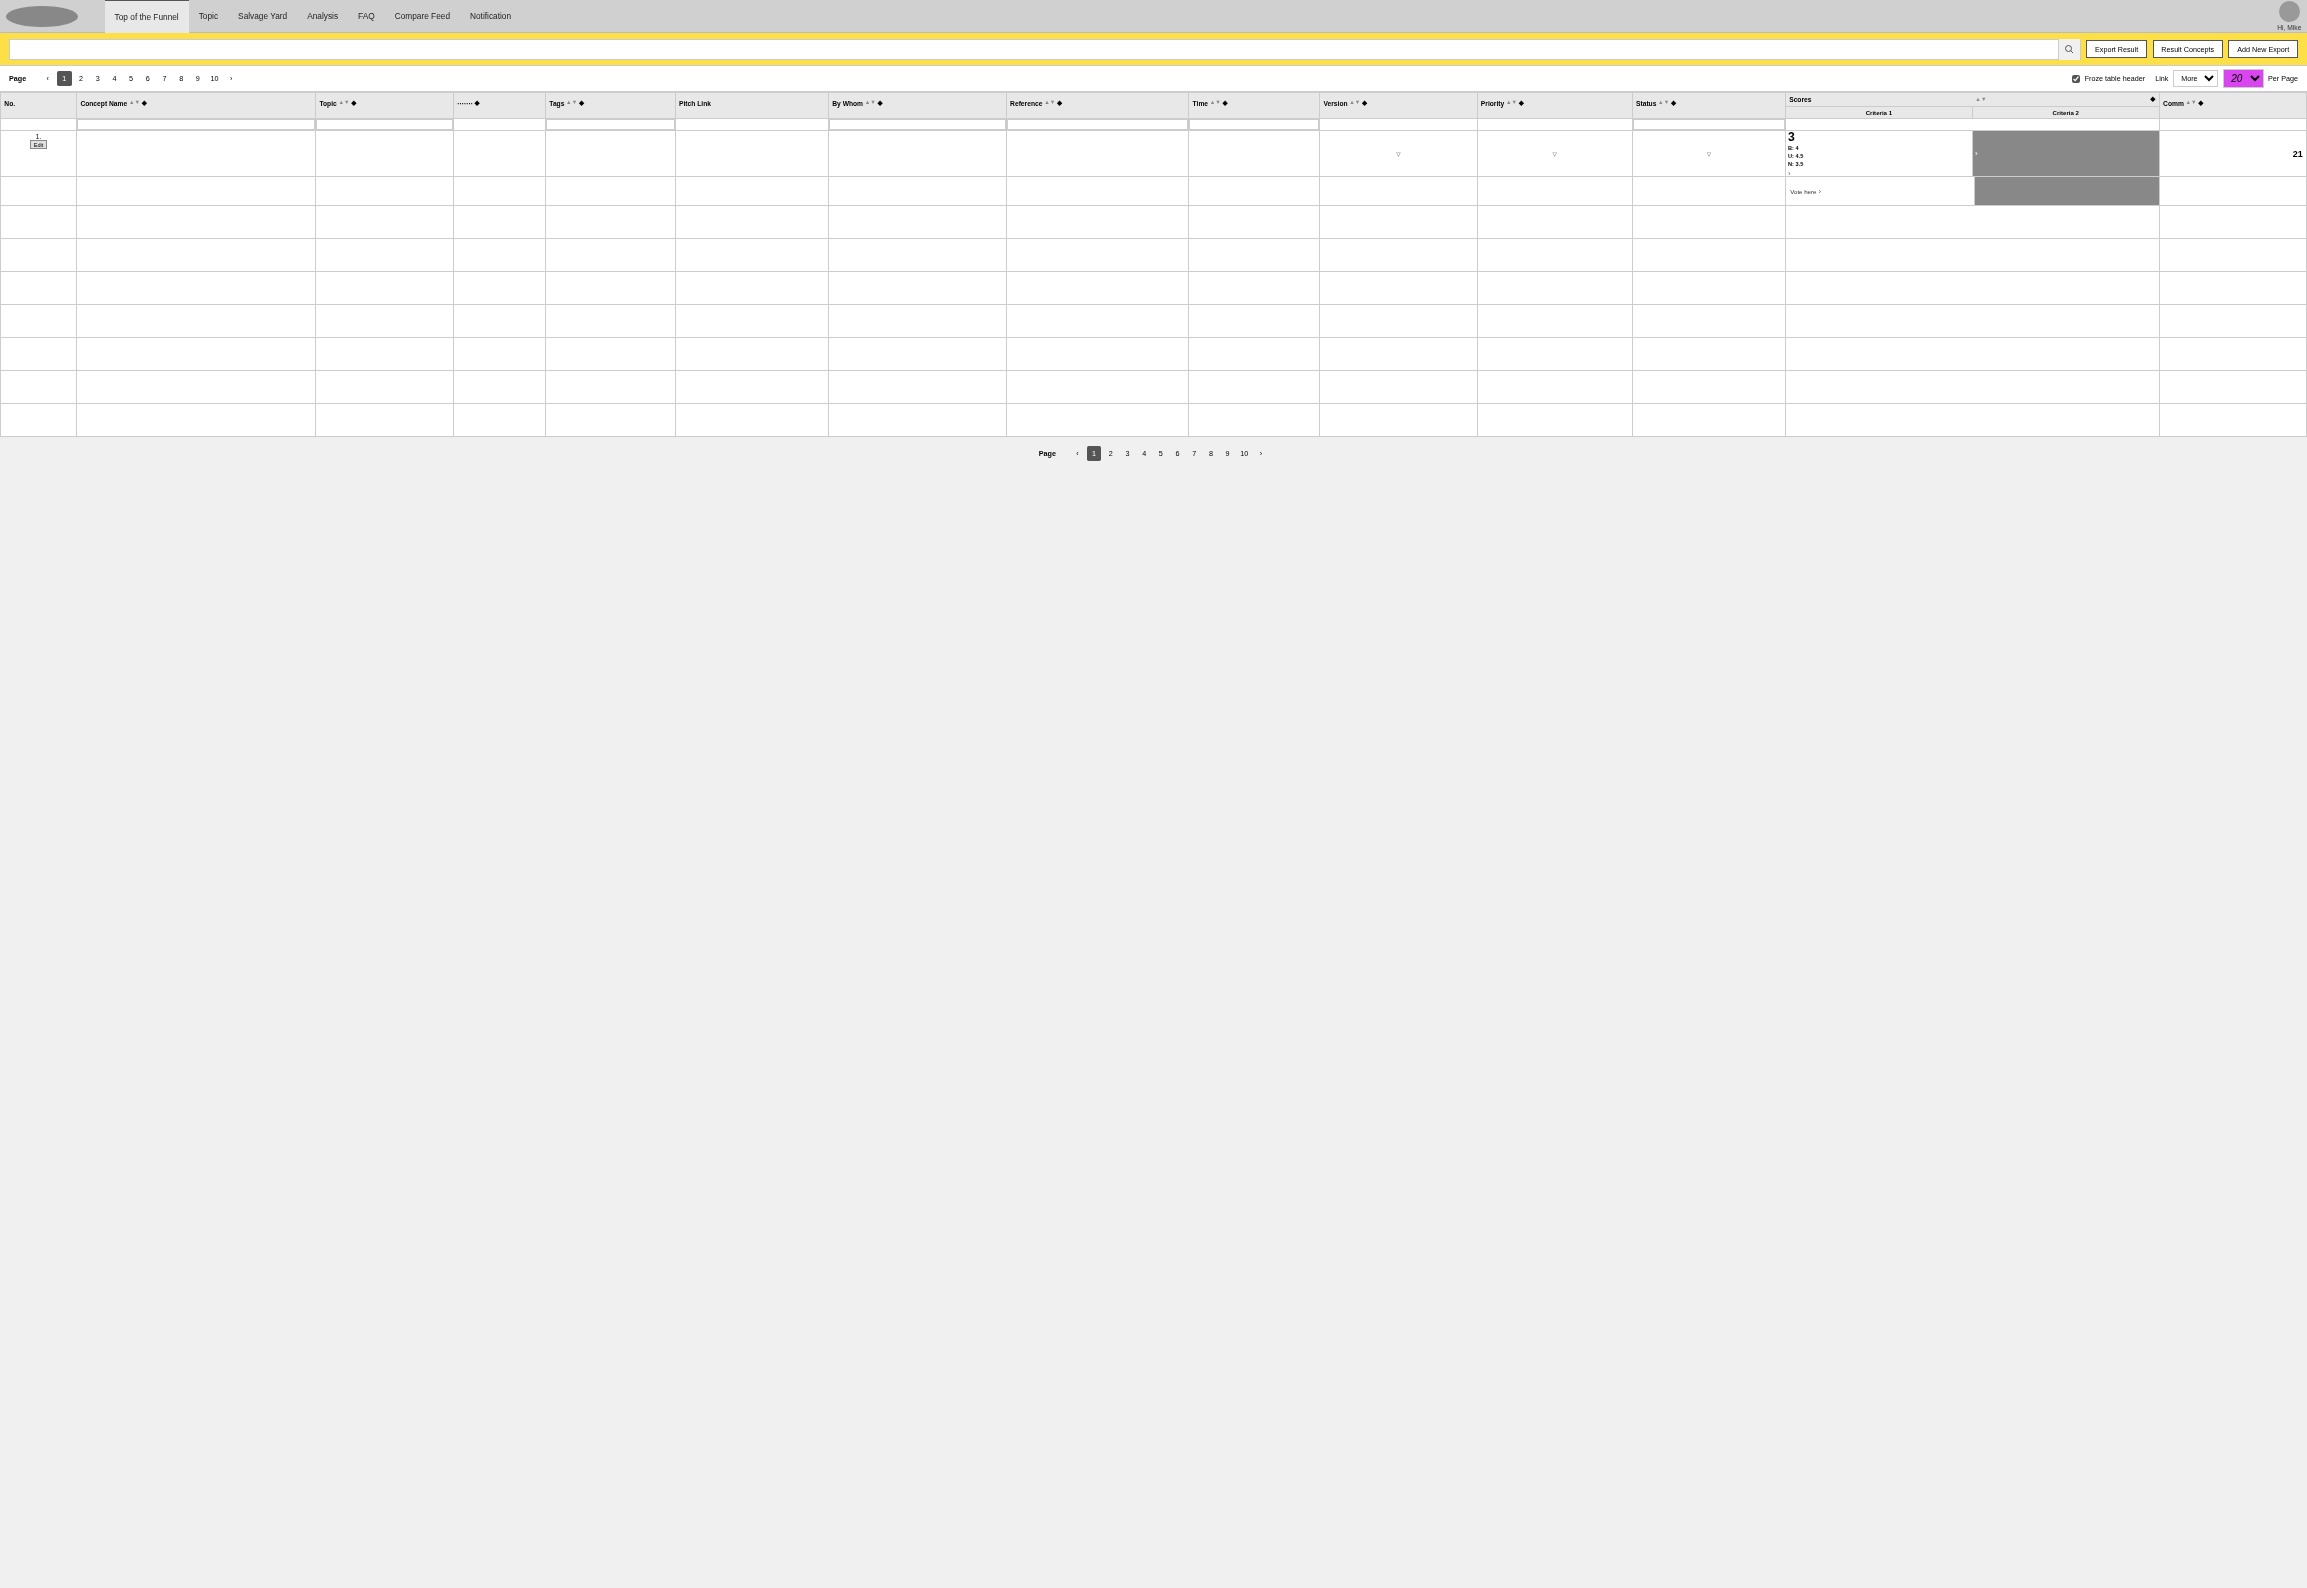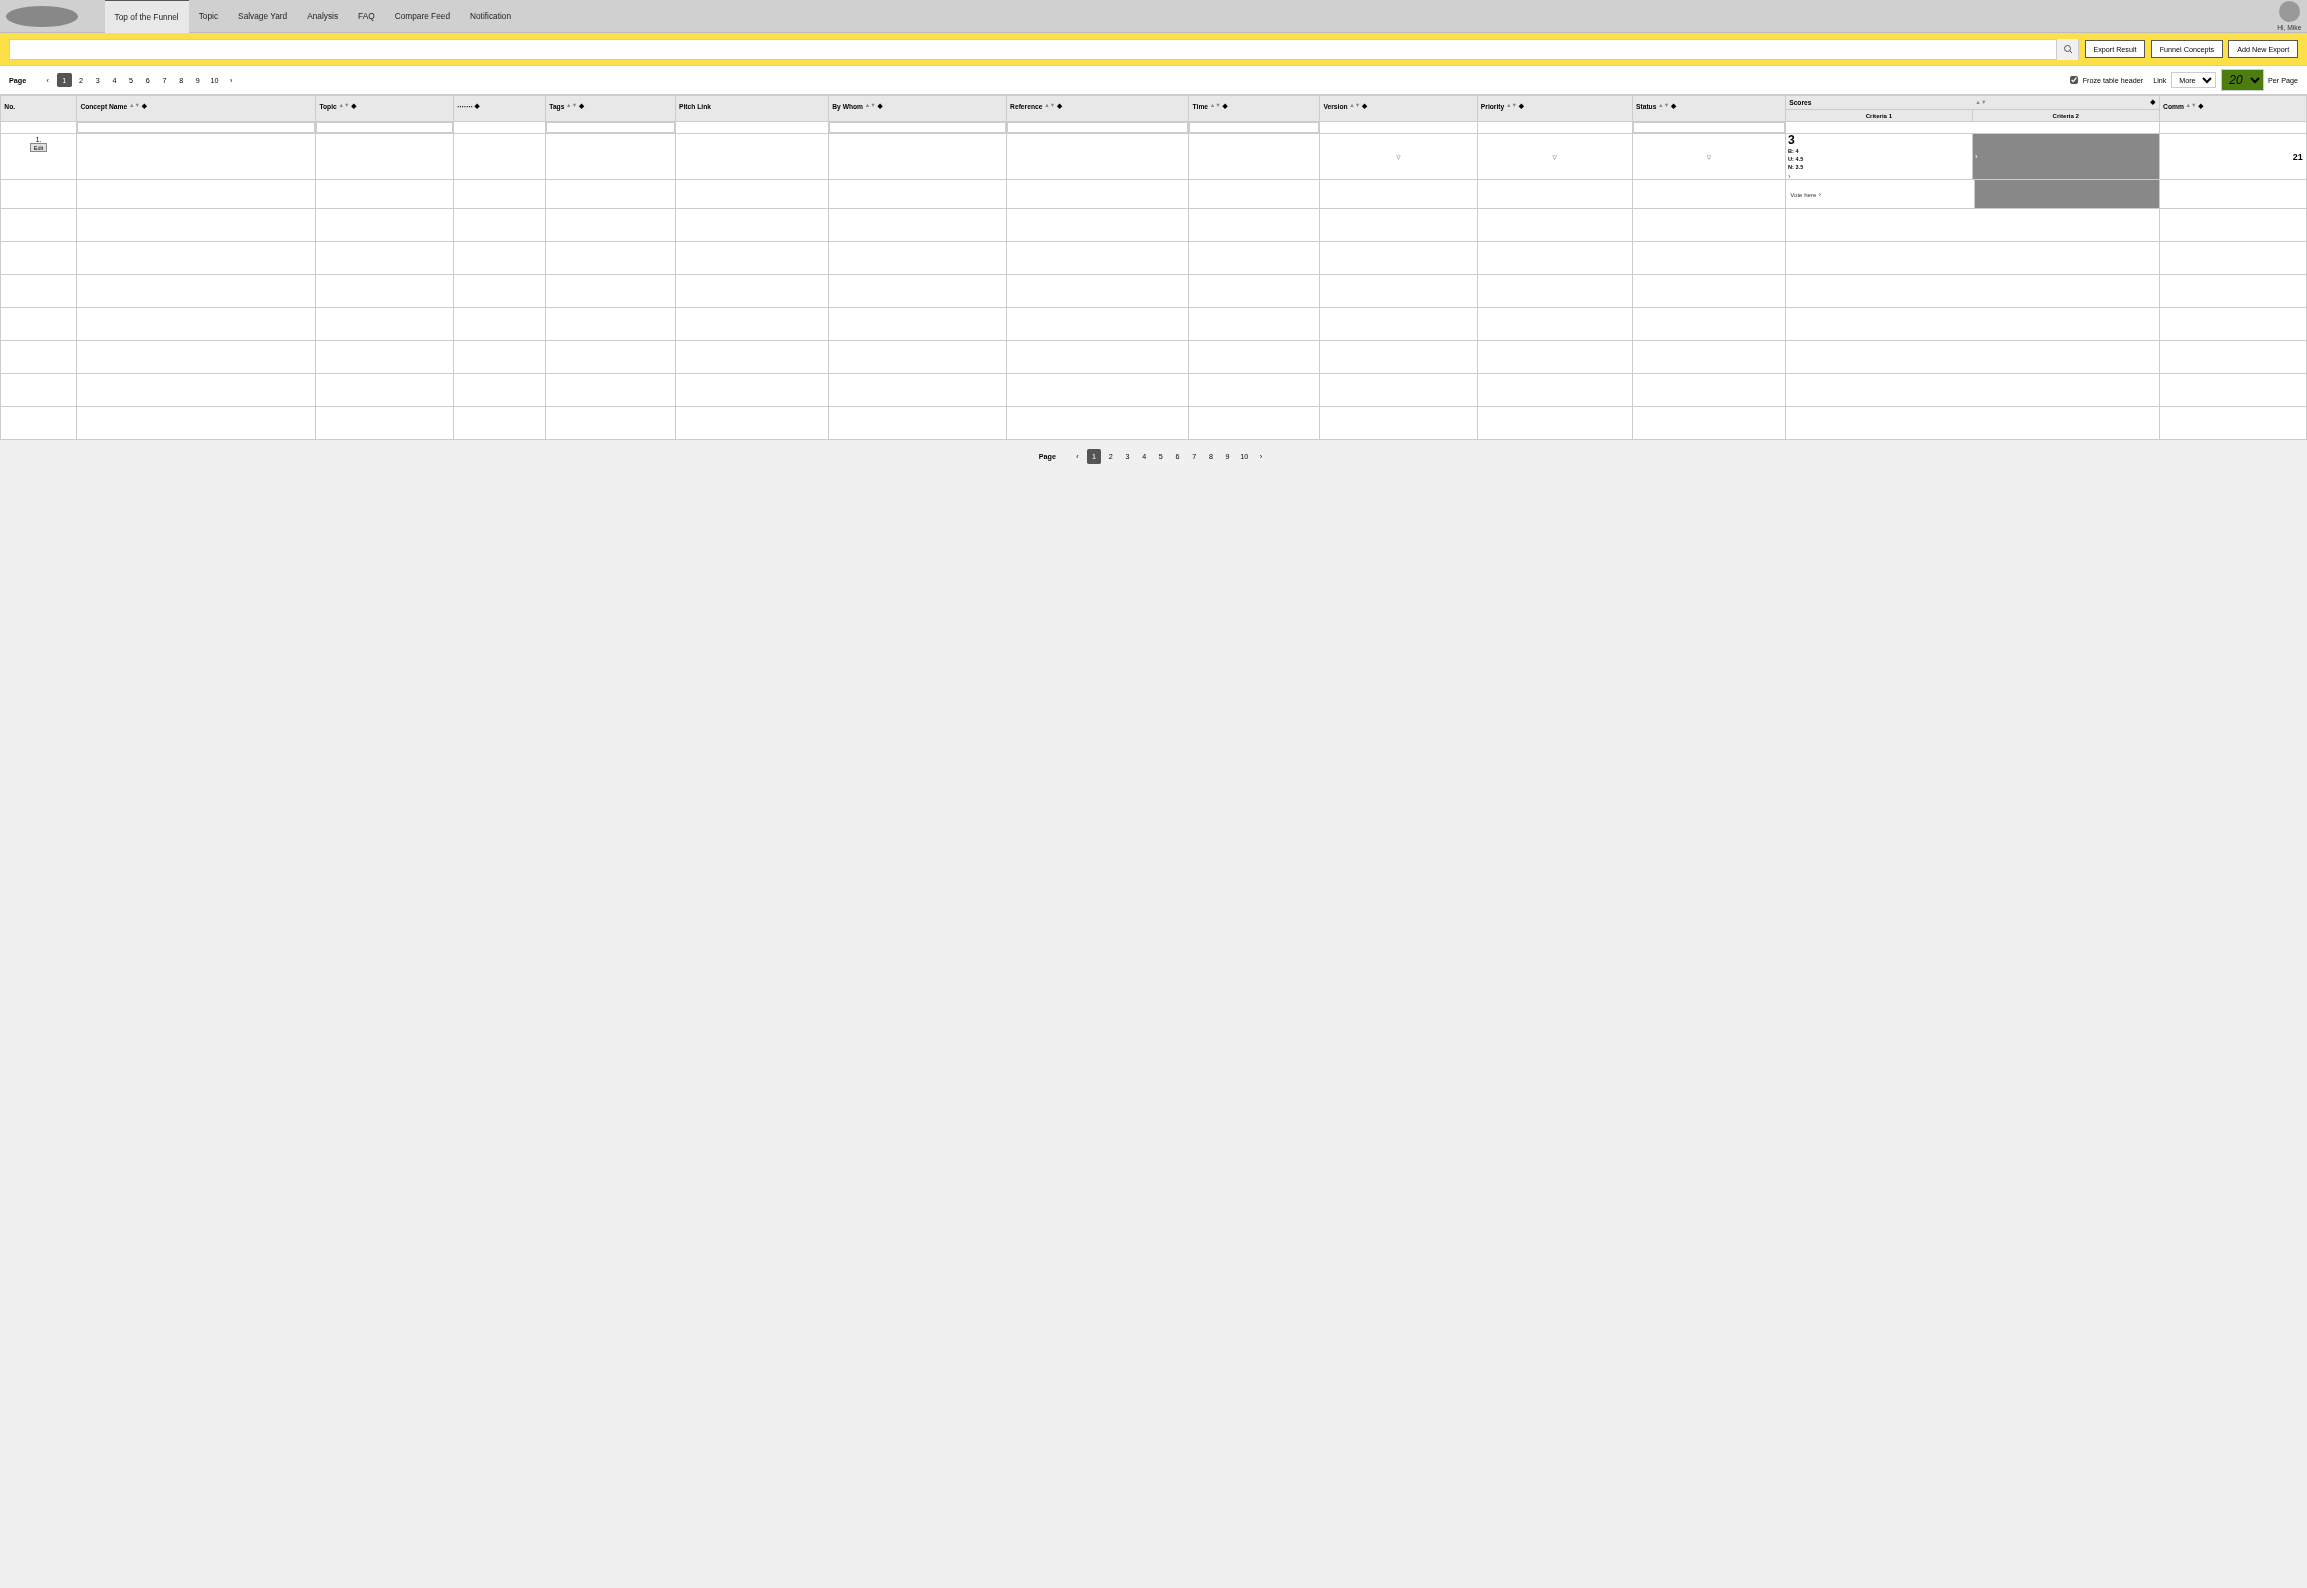--- a/index.html
+++ b/index.html
@@ -26,21 +26,21 @@
     
     .pagination-row { display: flex; align-items: center; background: #fff; padding: 3.3px 9px; border-bottom: 0.6px solid #ccc; gap: 2.2px; }
     .page-label { font-size: 7.2px; font-weight: 600; margin-right: 12px; }
     .page-btn { width: 14.5px; height: 14.5px; display: flex; align-items: center; justify-content: center; cursor: pointer; font-size: 7.2px; border: none; background: transparent; }
     .page-btn.active { background: #555; color: #fff; border-radius: 1.7px; }
     .freeze-area { display: flex; align-items: center; margin-left: auto; gap: 4.5px; }
     .freeze-check { width: 7.8px; height: 7.8px; accent-color: #555; }
     .freeze-label { font-size: 7.2px; }
     .view-label { font-size: 7.2px; margin-left: 5.6px; }
     .view-select { border: 0.6px solid #ccc; padding: 1.7px 3.3px; font-size: 7.2px; background: #fff; cursor: pointer; }
-    .perpage-select { border: 0.6px solid #ccc; padding: 1.7px 3.3px; font-size: 12px; background: #4d7c0f; cursor: pointer; font-style: italic; }
+    .perpage-select { border: 0.6px solid #ccc; padding: 1.7px 3.3px; font-size: 10px; background: #d946ef; cursor: pointer; font-style: italic; }
     .perpage-label { font-size: 7.2px; }
 
     
     .table-wrap { background: #fff; overflow-x: auto; }
     table { border-collapse: collapse; width: 100%; min-width: 668px; }
     th, td { border: 0.6px solid #ccc; padding: 0; font-size: 6.7px; vertical-align: top; }
     th { background: #e8e8e8; font-weight: 600; white-space: nowrap; }
     .th-inner { display: flex; align-items: center; padding: 3.3px 3.3px; gap: 1.7px; min-height: 20px; }
     .sort-icon { color: #888; font-size: 5.6px; display: flex; flex-direction: column; line-height: 1; }
     .filter-input { width: 100%; border: 0.6px solid #ccc; padding: 1.1px 2.2px; font-size: 6.1px; background: #fff; }
@@ -108,21 +108,21 @@
   <div class="search-wrap">
     <input class="search-input" type="text" placeholder="" style="">
     <button class="search-btn">
       <svg class="search-icon-svg" viewBox="0 0 20 20" fill="none" stroke="#555" stroke-width="2">
         <circle cx="9" cy="9" r="6"></circle>
         <line x1="13.5" y1="13.5" x2="18" y2="18"></line>
       </svg>
     </button>
   </div>
   <button class="toolbar-btn">Export Result</button>
-  <button class="toolbar-btn">Funnel Concepts</button>
+  <button class="toolbar-btn">Result Concepts</button>
   <button class="toolbar-btn">Add New Export</button>
 </div>
 
 <div class="pagination-row">
   <span class="page-label">Page</span>
   <button class="page-btn">‹</button>
   <button class="page-btn active">1</button>
   <button class="page-btn">2</button>
   <button class="page-btn">3</button>
   <button class="page-btn">4</button>

